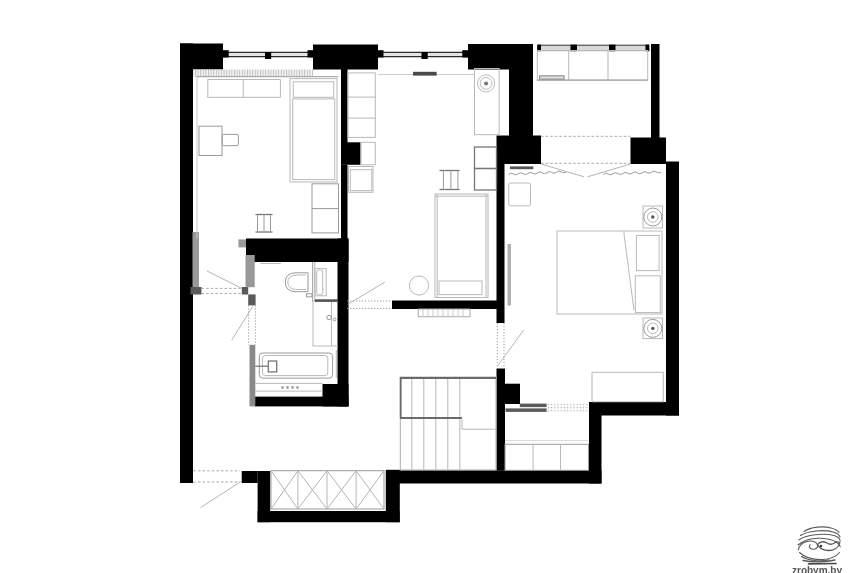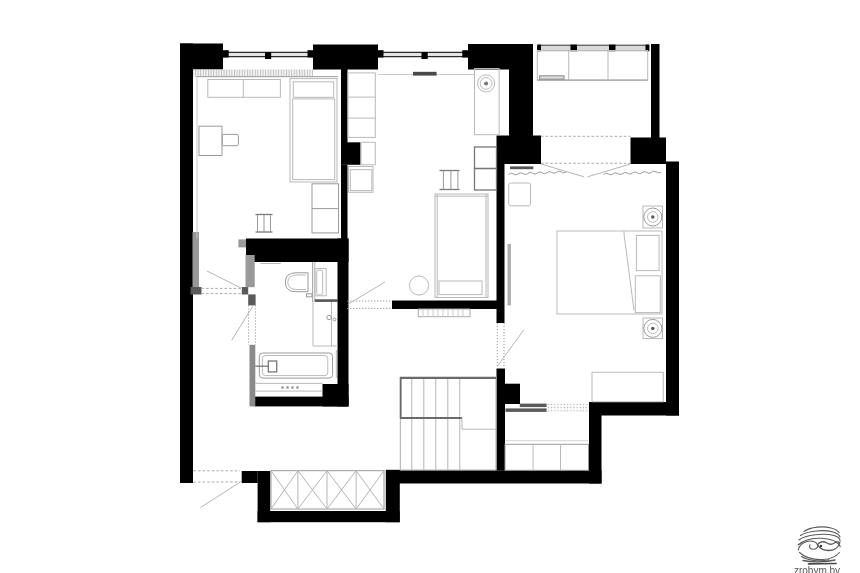--- a/index.html
+++ b/index.html
@@ -1,16 +1,16 @@
 <!DOCTYPE html>
 <html><head>
 <meta charset="utf-8">
 <style>
   html,body{margin:0;padding:0;background:#ffffff;}
-  #wrap{position:relative;width:860px;height:573px;background:#fff;overflow:hidden;}
+  #wrap{position:relative;width:860px;height:573px;background:#fff;overflow:hidden;font-weight:bold;}
   svg{position:absolute;left:0;top:0;}
   .f{fill:none;stroke:#b9b9b9;stroke-width:1;}
   .f2{fill:none;stroke:#9a9a9a;stroke-width:1;}
   .dk{fill:none;stroke:#777;stroke-width:1.3;}
   .dash{fill:none;stroke:#aaa;stroke-width:1;stroke-dasharray:2.6 2;}
   .dot{fill:none;stroke:#999;stroke-width:1;stroke-dasharray:1.2 1.8;}
   .sw{fill:none;stroke:#b5b5b5;stroke-width:1;}
 </style>
 </head>
 <body>

